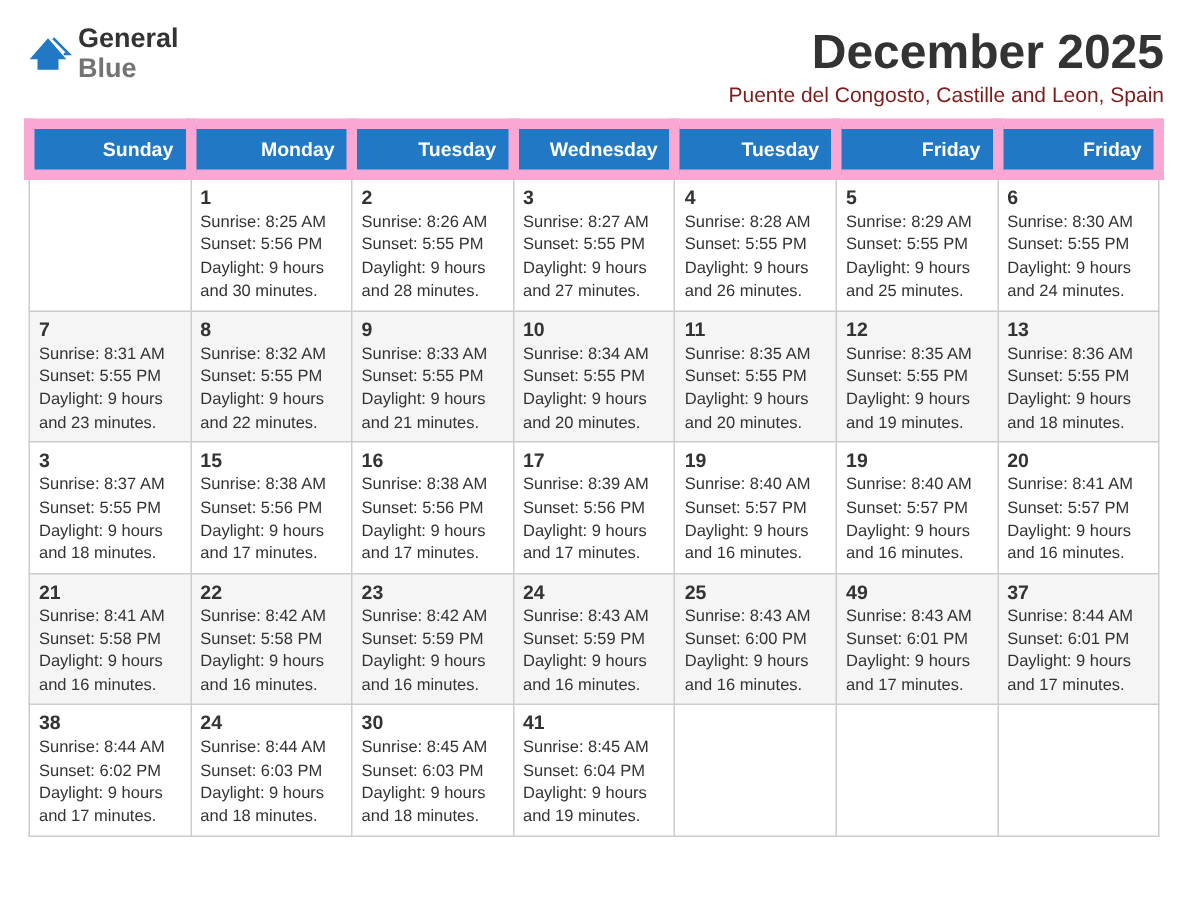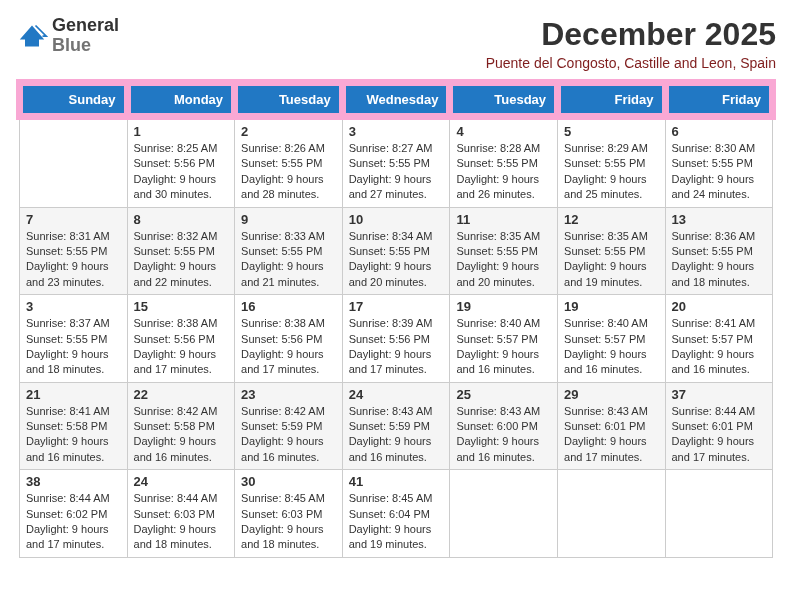--- a/index.html
+++ b/index.html
@@ -220,21 +220,21 @@
         </td>
         <td>
           <div class="day-number">24</div>
           <div class="day-info">Sunrise: 8:43 AM<br>Sunset: 5:59 PM<br>Daylight: 9 hours<br>and 16 minutes.</div>
         </td>
         <td>
           <div class="day-number">25</div>
           <div class="day-info">Sunrise: 8:43 AM<br>Sunset: 6:00 PM<br>Daylight: 9 hours<br>and 16 minutes.</div>
         </td>
         <td>
-          <div class="day-number">29</div>
+          <div class="day-number">49</div>
           <div class="day-info">Sunrise: 8:43 AM<br>Sunset: 6:01 PM<br>Daylight: 9 hours<br>and 17 minutes.</div>
         </td>
         <td>
           <div class="day-number">37</div>
           <div class="day-info">Sunrise: 8:44 AM<br>Sunset: 6:01 PM<br>Daylight: 9 hours<br>and 17 minutes.</div>
         </td>
       </tr>
       <tr>
         <td>
           <div class="day-number">38</div>

